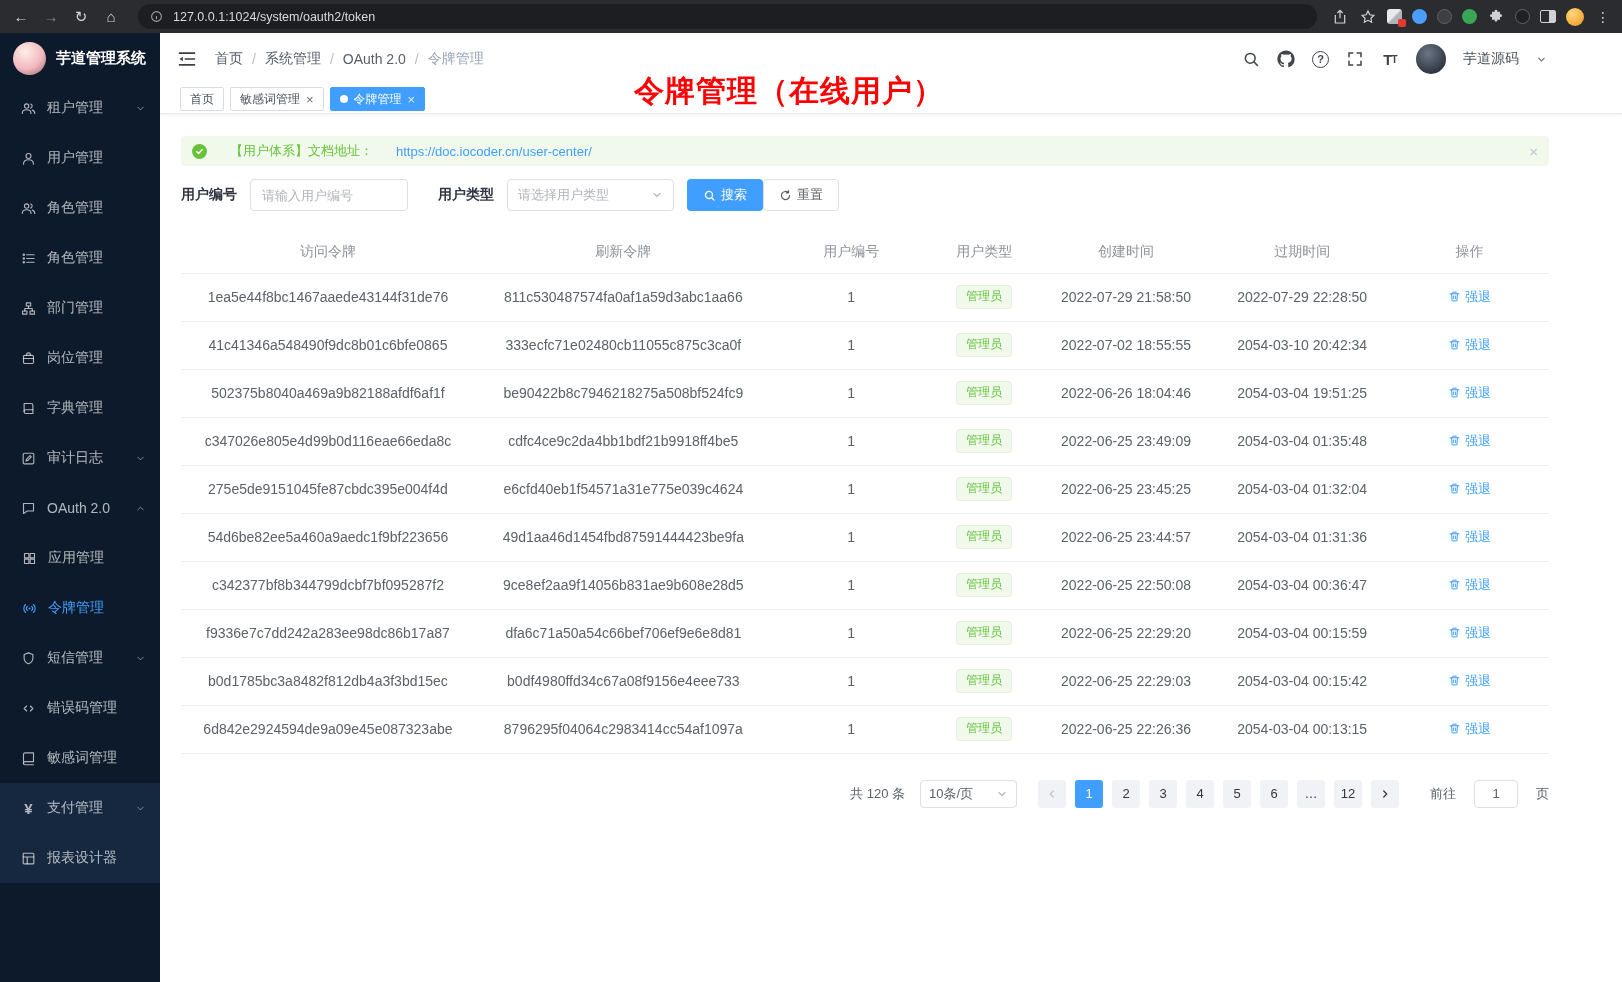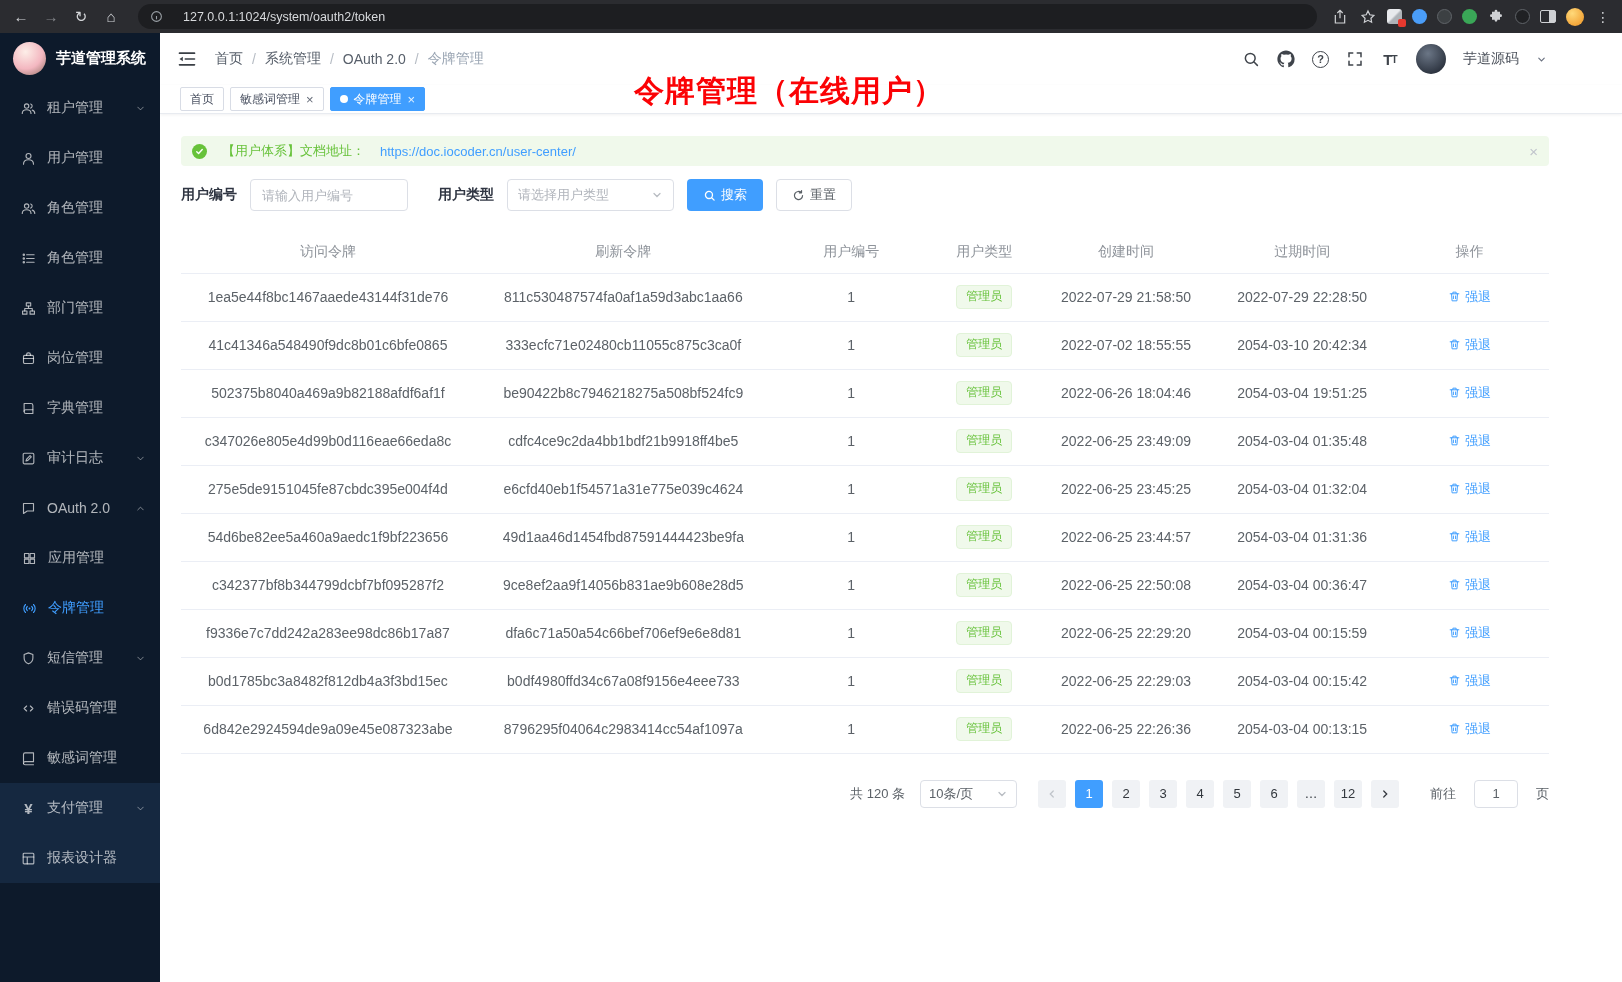--- a/index.html
+++ b/index.html
@@ -5,21 +5,21 @@
   * { margin:0; padding:0; box-sizing:border-box; }
   html,body { width:1622px; height:982px; overflow:hidden; }
   body { font-family:"Liberation Sans","DejaVu Sans",sans-serif; background:#fff; font-size:14px; position:relative; }
   .icon{display:inline-flex;flex:none;width:16px;height:16px;align-items:center;justify-content:center}
   .icon svg{width:100%;height:100%}
 
   
   .browser-bar{height:33px;background:#2b2c30;display:flex;align-items:center;gap:4px;padding:0 8px;}
   .nbtn{width:26px;height:26px;border-radius:50%;display:flex;align-items:center;justify-content:center;color:#d3d5d8;font-size:15px;cursor:pointer;}
   .nbtn.dim{color:#85888c}
-  .url-bar{flex:1;height:25px;background:#1d1e21;border-radius:13px;display:flex;align-items:center;gap:20px;padding:0 12px;margin:0 10px;color:#d8dadd;font-size:12.5px;}
+  .url-bar{flex:1;height:25px;background:#1d1e21;border-radius:13px;display:flex;align-items:center;gap:10px;padding:0 12px;margin:0 10px;color:#d8dadd;font-size:12.5px;}
   .url-bar .icon{width:13px;height:13px;color:#9aa0a6}
   .bright{display:flex;align-items:center;gap:10px;padding-right:2px;}
   .bicon{color:#cfd1d4;width:18px;height:18px;position:relative;display:inline-flex;align-items:center;justify-content:center;font-size:14px;}
   .extdot{width:15px;height:15px;border-radius:50%;display:inline-block;position:relative;}
   .extdot.grid{border-radius:3px;background:linear-gradient(135deg,#e8eaed 45%,#aeb3b8 55%);}
   .extdot.grid::after{content:"";position:absolute;right:-4px;bottom:-3px;width:8px;height:8px;border-radius:2px;background:#e5392f;}
   .extdot.blue{background:#4a9df8}
   .extdot.dark{background:#3c4043;border:1px solid #5f6368}
   .extdot.green{background:#3aa757}
   .extdot.dark2{background:#202124;border:1px solid #5f6368}
@@ -65,35 +65,35 @@
   .tabbar{height:29px;display:flex;align-items:center;gap:6px;padding:0 20px;border-bottom:1px solid #e8ebf0;box-shadow:0 1px 3px rgba(0,21,41,.06);flex:none;}
   .tab{height:24px;padding:0 9px;border:1px solid #d8dce5;border-radius:2px;font-size:12px;color:#495060;background:#fff;display:inline-flex;align-items:center;gap:6px;cursor:pointer;}
   .tab.active{background:#409eff;border-color:#409eff;color:#fff;}
   .tdot{width:8px;height:8px;border-radius:50%;background:#fff;display:inline-block;}
   .tx{font-size:13px;line-height:1;opacity:.85;cursor:pointer;}
 
   .annotation{position:absolute;left:474px;top:38px;font-size:30px;font-weight:bold;color:#fb0205;z-index:20;letter-spacing:1px;white-space:nowrap;}
 
   
   .content{flex:1;padding:0 73px 0 21px;}
-  .alert{height:30px;margin-top:22px;background:#f0f9eb;border-radius:4px;display:flex;align-items:center;gap:15px;padding:0 11px;font-size:13px;color:#67c23a;}
+  .alert{height:30px;margin-top:22px;background:#f0f9eb;border-radius:4px;display:flex;align-items:center;gap:23px;padding:0 11px;font-size:13px;color:#67c23a;}
   .alert .cicon{width:15px;height:15px;border-radius:50%;background:#67c23a;color:#fff;display:inline-flex;align-items:center;justify-content:center;}
   .alert .cicon svg{width:11px;height:11px;}
   .alert .link{color:#409eff;cursor:pointer;}
   .alert .aclose{margin-left:auto;color:#c0c4cc;font-size:15px;cursor:pointer;}
 
   .filters{display:flex;align-items:center;margin-top:13px;}
   .flabel{font-weight:bold;color:#2f3542;margin-right:13px;font-size:14px;}
   .finput{width:158px;height:32px;border:1px solid #dcdfe6;border-radius:4px;padding:0 11px;font-size:13px;color:#15803d;font-family:inherit;outline:none;margin-right:30px;}
   .finput::placeholder{color:#b0b4bb;}
   .fselect{width:167px;height:32px;border:1px solid #dcdfe6;border-radius:4px;padding:0 10px;font-size:13px;color:#b0b4bb;display:flex;align-items:center;justify-content:space-between;margin-right:13px;cursor:pointer;}
   .scaret{width:12px;height:12px;color:#b8bcc2;}
   .btn{height:32px;border-radius:4px;display:inline-flex;align-items:center;gap:5px;font-size:13px;padding:0 15px;cursor:pointer;border:1px solid transparent;}
   .btn .icon{width:13px;height:13px}
-  .btn-primary{background:#409eff;color:#fff;margin-right:13px;}
+  .btn-primary{background:#409eff;color:#fff;}
   .btn-plain{background:#fff;border-color:#dcdfe6;color:#5a6066;}
 
   .data-table{width:100%;border-collapse:collapse;table-layout:fixed;margin-top:21px;}
   .data-table th{height:41px;font-size:14px;color:#8e939a;font-weight:normal;text-align:center;border-bottom:1px solid #ebeef5;}
   .data-table td{height:48px;font-size:14px;color:#5c6268;text-align:center;border-bottom:1px solid #ebeef5;white-space:nowrap;overflow:hidden;}
   .badge{display:inline-block;padding:3px 9px;font-size:12px;color:#67c23a;background:#f0f9eb;border:1px solid #e1f3d8;border-radius:4px;line-height:1.3;}
   .action{color:#409eff;display:inline-flex;align-items:center;gap:4px;font-size:13px;cursor:pointer;}
   .action .icon{width:13px;height:13px}
 
   .pagination{display:flex;align-items:center;justify-content:flex-end;gap:9px;margin-top:26px;font-size:13px;color:#5c6268;}

